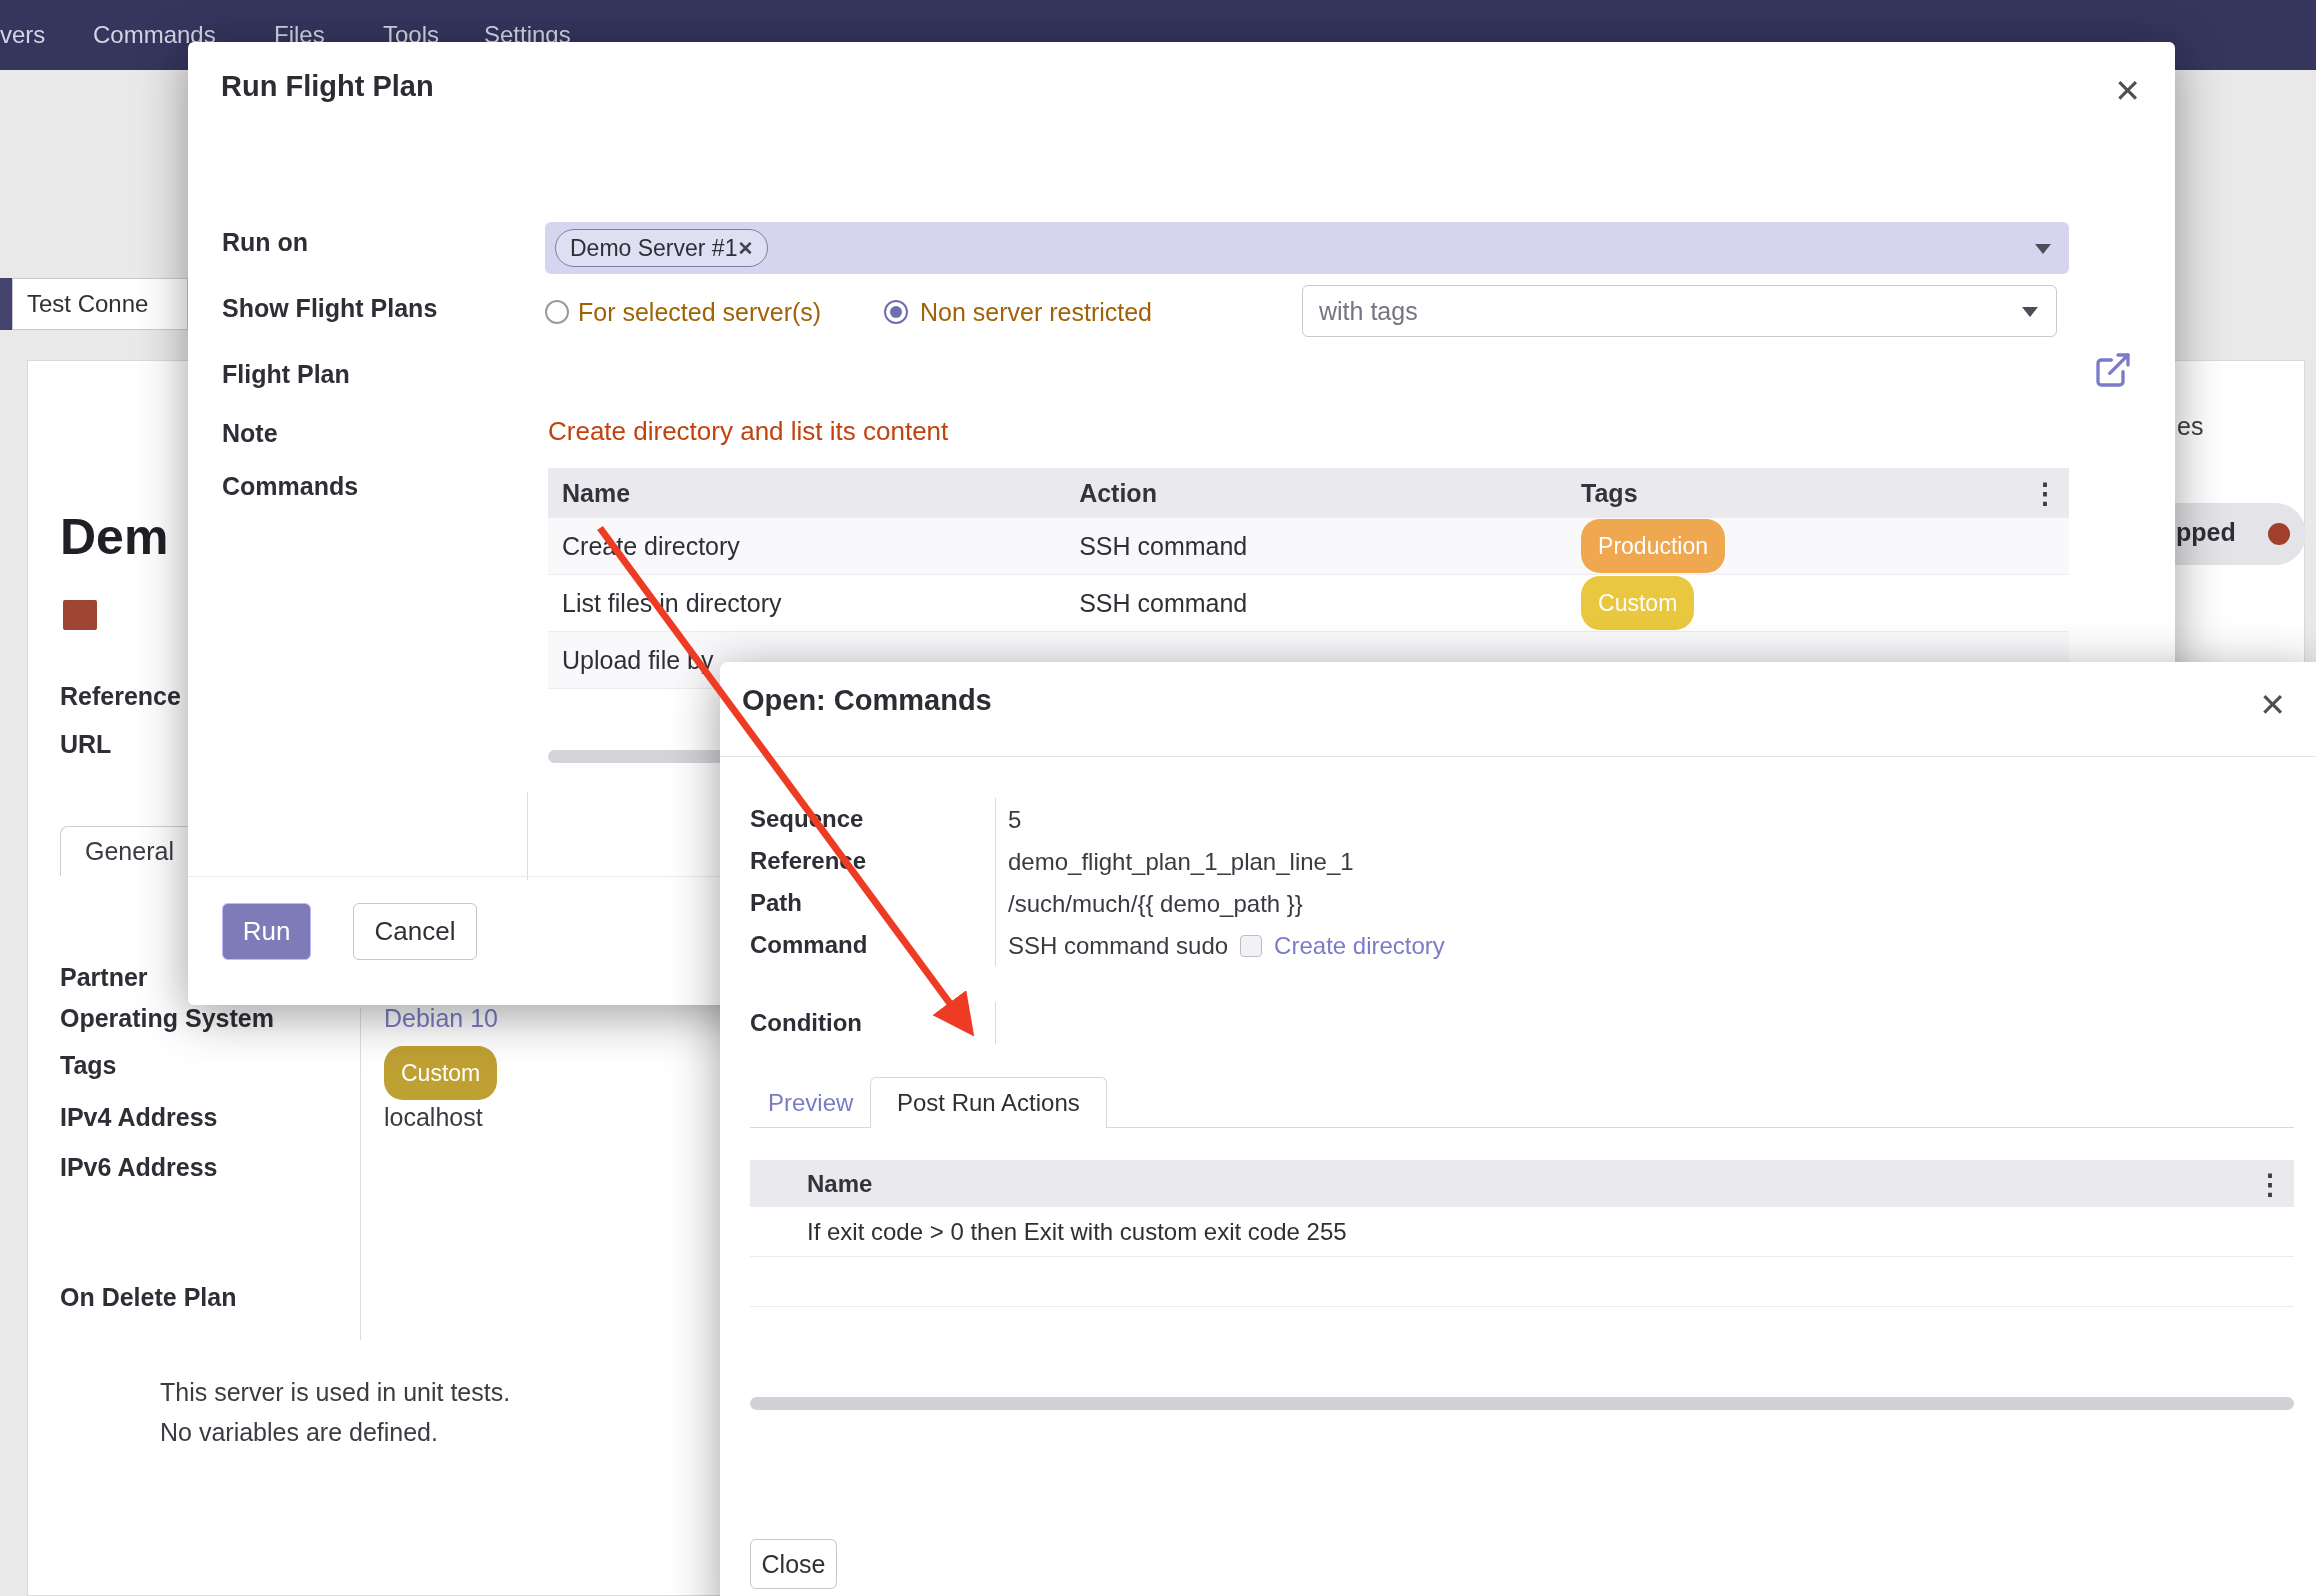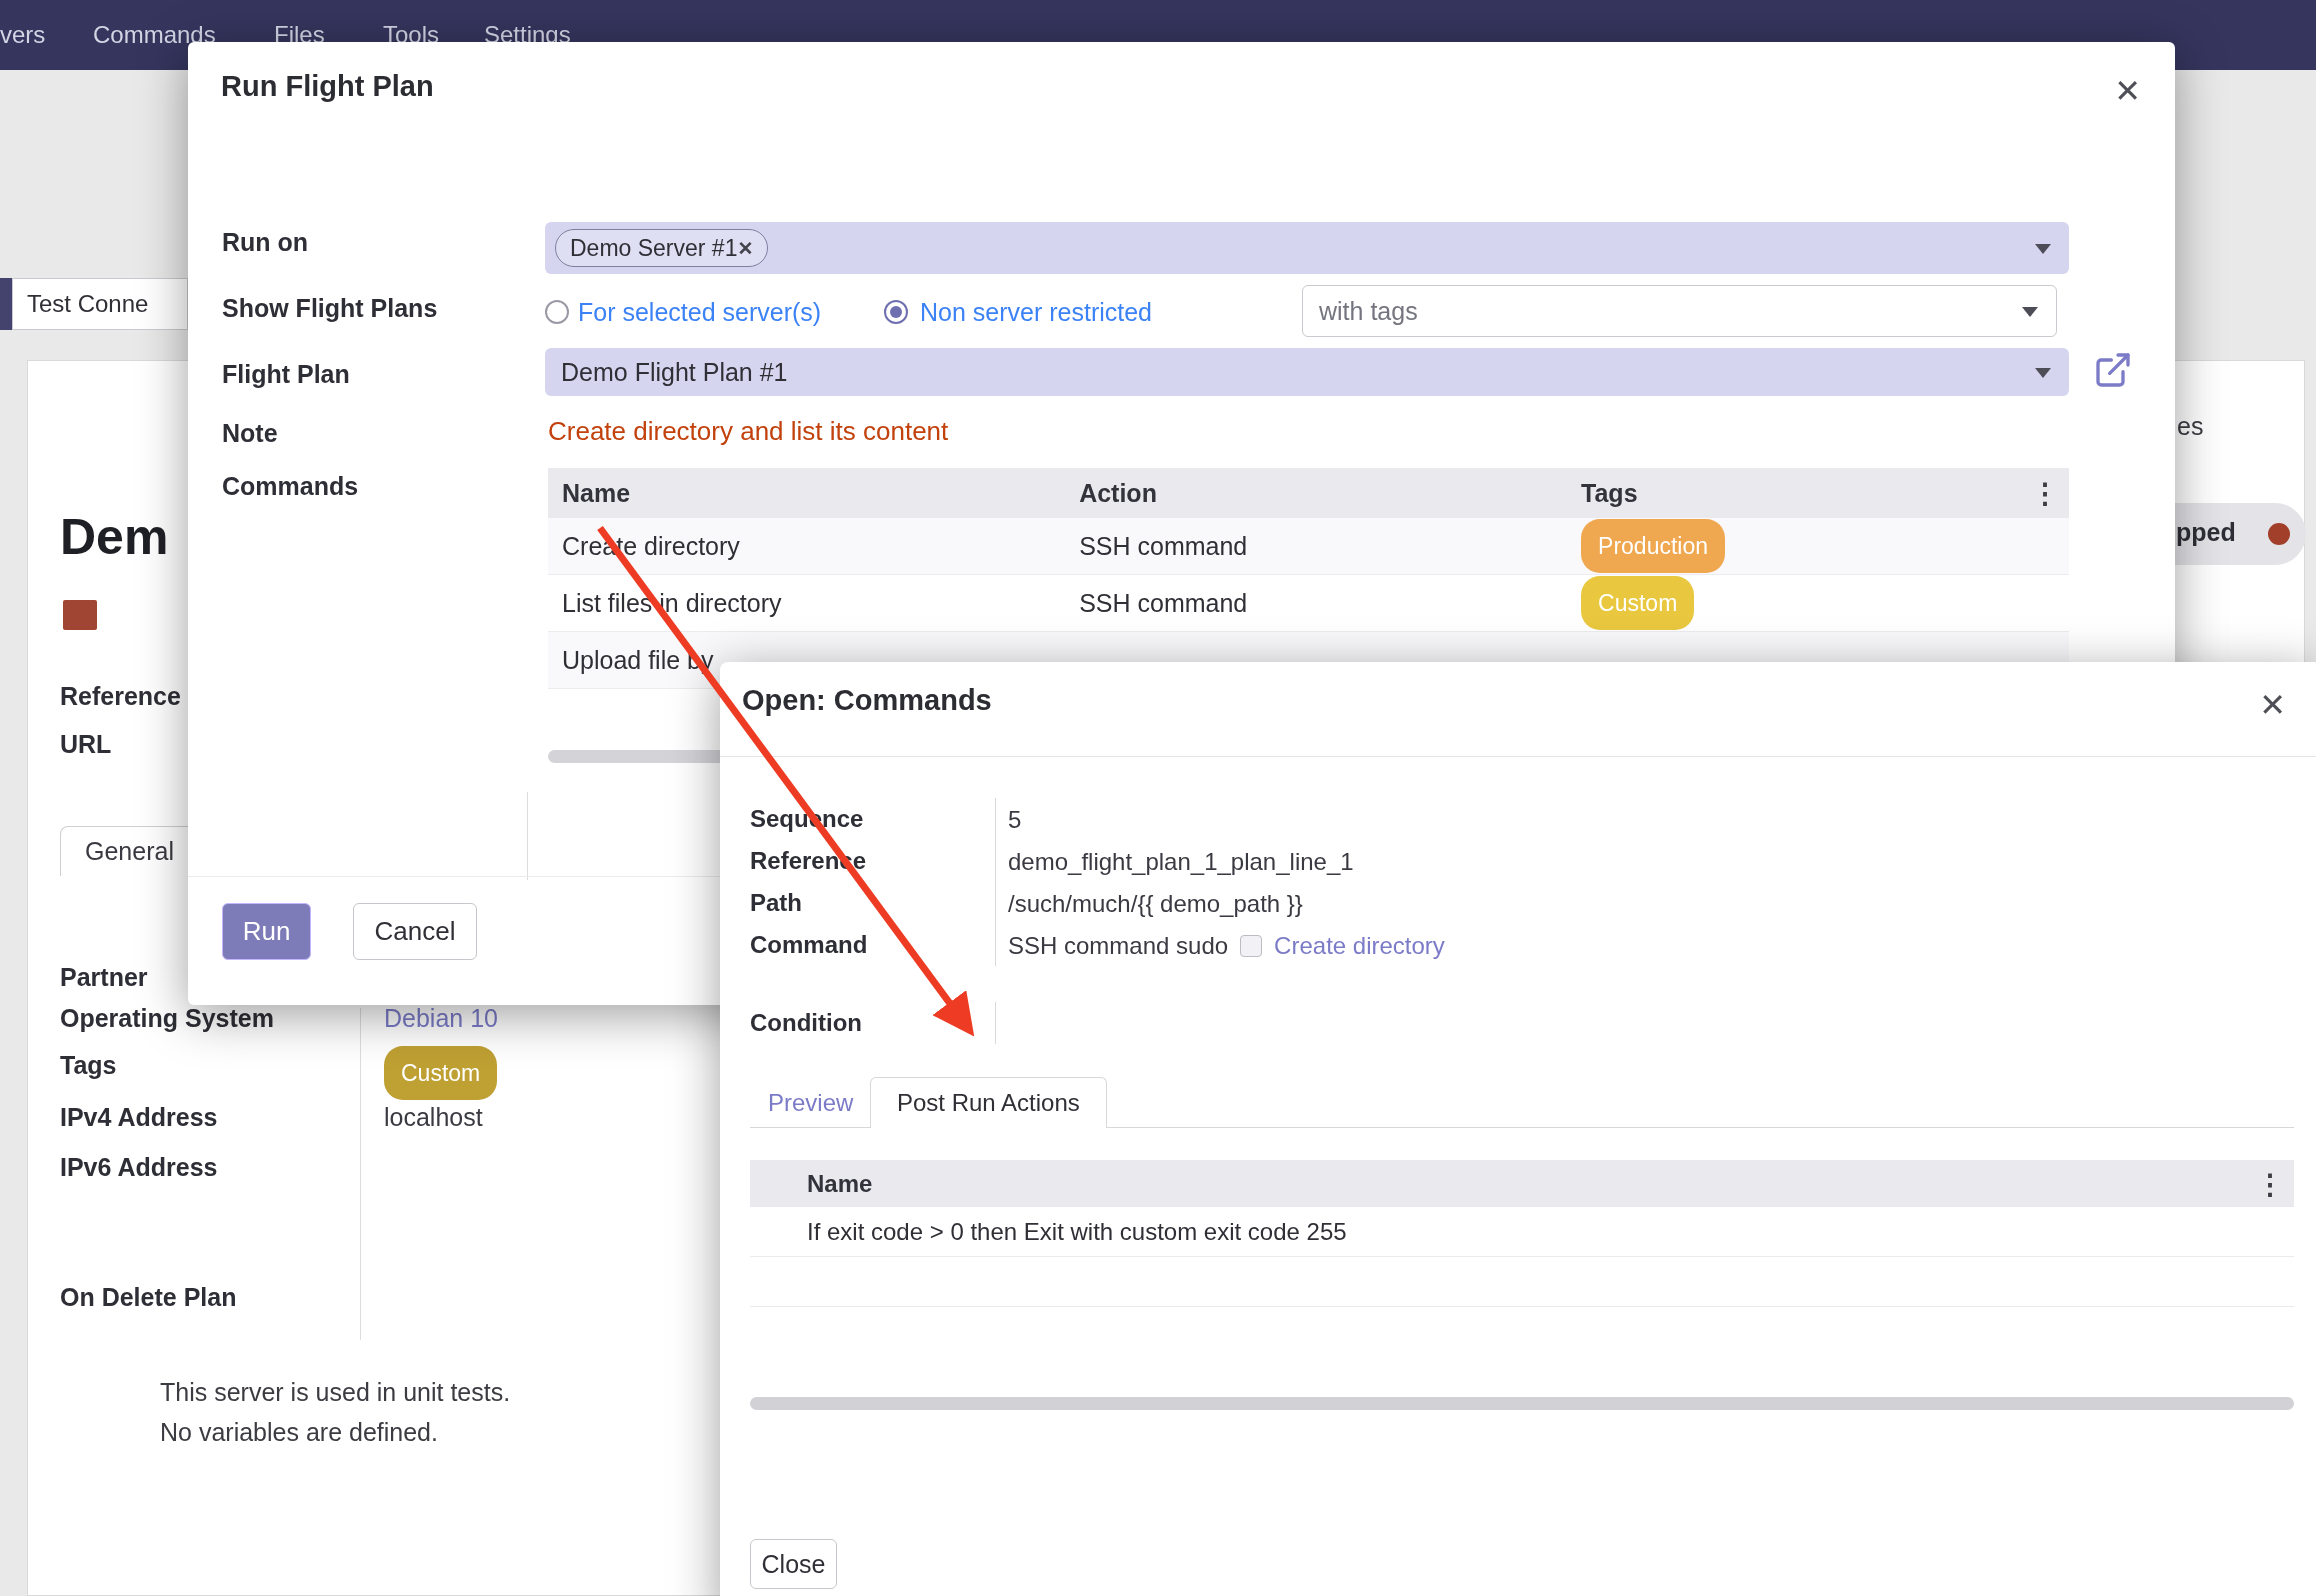--- a/index.html
+++ b/index.html
@@ -44,21 +44,21 @@
   .m1lbl { position:absolute; left:34px; font-size:25px; font-weight:700; color:#2e2e36; white-space:nowrap; }
   .field-lav { position:absolute; left:357px; width:1524px; background:#D5D5F0; border-radius:6px; }
   .caret { position:absolute; right:18px; top:50%; margin-top:-4px; width:0; height:0;
     border-left:8px solid transparent; border-right:8px solid transparent; border-top:10px solid #4d4d58; }
   .chip { position:absolute; left:10px; top:7px; height:38px; border:1px solid #7e7e9e; border-radius:20px;
     padding:0 14px; font-size:23px; color:#2f2f36; display:inline-flex; align-items:center; background:rgba(255,255,255,.25); }
   .chip .x { font-size:19px; font-weight:700; color:#44444c; }
   .radio { position:absolute; width:24px; height:24px; border-radius:50%; border:2px solid #9a9aa6; background:#fff; }
   .radio.sel { border-color:#6f6fb0; }
   .radio.sel::after { content:""; position:absolute; left:4px; top:4px; width:12px; height:12px; border-radius:50%; background:#6f6fb0; }
-  .rlabel { position:absolute; font-size:25px; color:#3b82f6; white-space:nowrap; }
+  .rlabel { position:absolute; font-size:25px; color:#a16207; white-space:nowrap; }
   .select-w { position:absolute; left:1114px; top:243px; width:755px; height:52px; background:#fff;
     border:1px solid #c9c9cf; border-radius:6px; font-size:25px; color:#75757f; line-height:50px; padding-left:16px; }
   .lav-text { font-size:25px; color:#2f2f36; line-height:48px; padding-left:16px; white-space:nowrap; overflow:hidden; }
   .extlink { position:absolute; left:1905px; top:308px; width:40px; height:40px; }
   .m1note { position:absolute; left:360px; top:374px; font-size:26px; color:#c2410c; white-space:nowrap; }
   .tbl1 { position:absolute; left:360px; top:426px; width:1521px; font-size:25px; }
   .tbl1 .hd { display:flex; align-items:center; height:50px; background:#EAEAEE; font-weight:700; color:#33333c; position:relative; }
   .tbl1 .row { display:flex; align-items:center; height:57px; border-bottom:1px solid #ececf0; color:#2f2f36; background:#fff; }
   .tbl1 .row.odd { background:#f9f9fb; }
   .c1 { width:34%; padding-left:14px; white-space:nowrap; overflow:hidden; }
@@ -154,24 +154,20 @@
     <span class="radio" style="left:357px;top:258px"></span>
     <span class="rlabel" style="left:390px;top:256px">For selected server(s)</span>
     <span class="radio sel" style="left:696px;top:258px"></span>
     <span class="rlabel" style="left:732px;top:256px">Non server restricted</span>
     <div class="select-w">
       <span>with tags</span>
       <span class="caret"></span>
     </div>
 
     <div class="m1lbl" style="top:318px">Flight Plan</div>
-    <div class="field-lav" style="top:306px;height:48px">
-      <div class="lav-text">Demo Flight Plan #1</div>
-      <span class="caret"></span>
-    </div>
     <div class="extlink">
       <svg width="40" height="40" viewBox="0 0 24 24" fill="none" stroke="#7b7bc8" stroke-width="2" stroke-linecap="round" stroke-linejoin="round">
         <path d="M18 13v6a2 2 0 0 1-2 2H5a2 2 0 0 1-2-2V8a2 2 0 0 1 2-2h6"></path>
         <polyline points="15 3 21 3 21 9"></polyline>
         <line x1="10" y1="14" x2="21" y2="3"></line>
       </svg>
     </div>
 
     <div class="m1lbl" style="top:377px">Note</div>
     <div class="m1note">Create directory and list its content</div>

